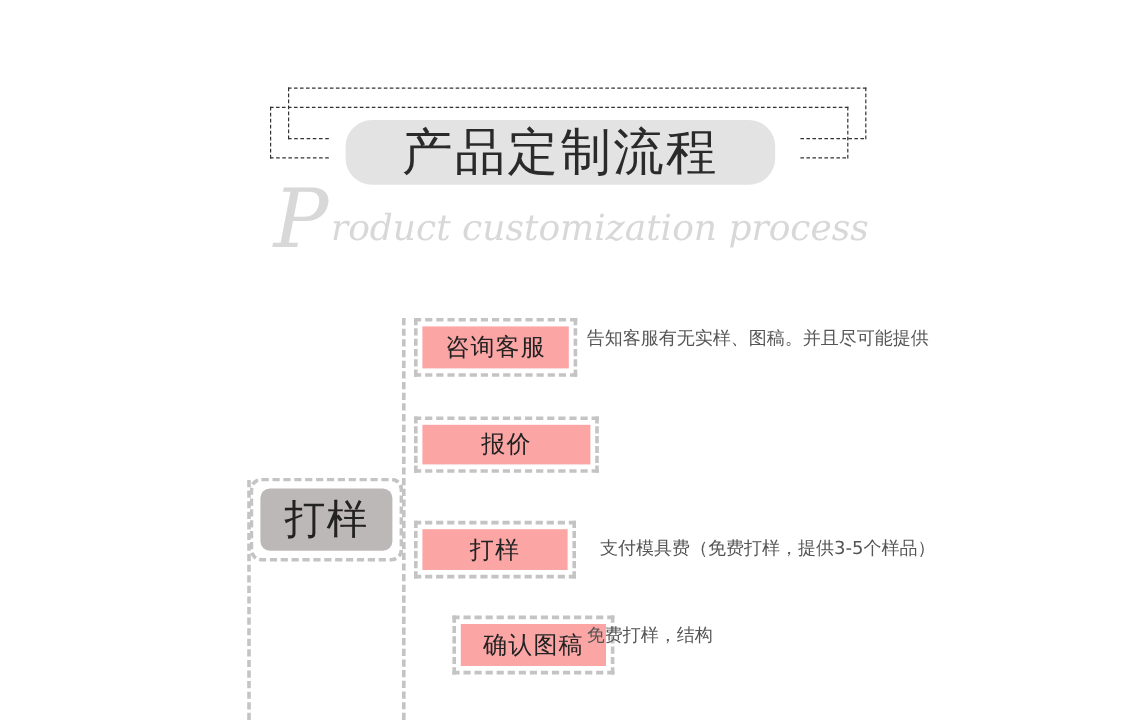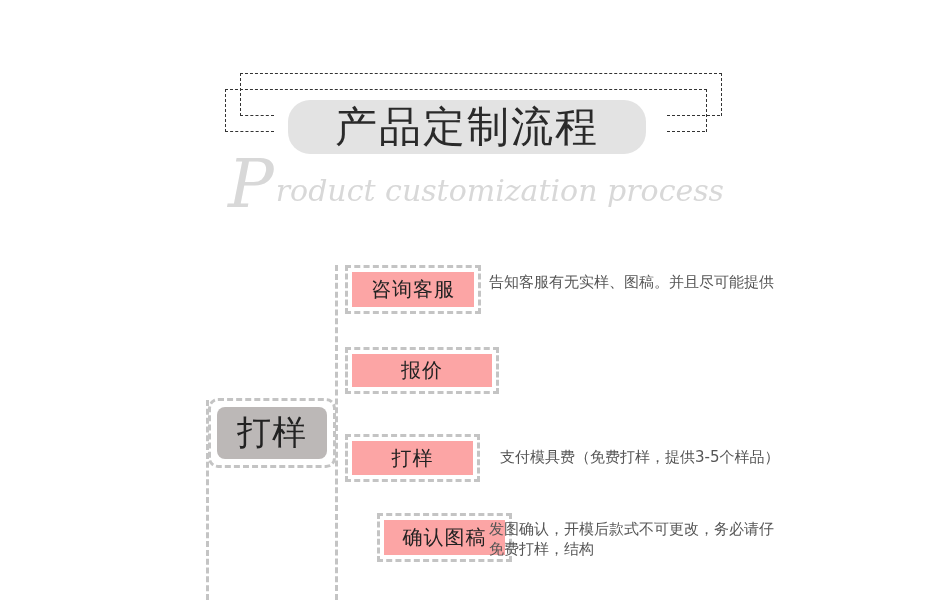--- a/index.html
+++ b/index.html
@@ -64,15 +64,14 @@
   <div class="inner">打样</div>
 </div>
 <div class="abs desc" style="left:489px;top:447px;margin-left:11px;">
   <div>支付模具费（免费打样，提供3-5个样品）</div>
 </div>
 
 <div class="abs step" style="left:345px;top:513px;width:135px;height:49px;margin-left:32px;">
   <div class="inner">确认图稿</div>
 </div>
 <div class="abs desc" style="left:489px;top:519px;">
-  <div>发图确认，开模后款式不可更改，务必请仔</div>
   <div>免费打样，结构</div>
 </div>
 
 </body></html>

